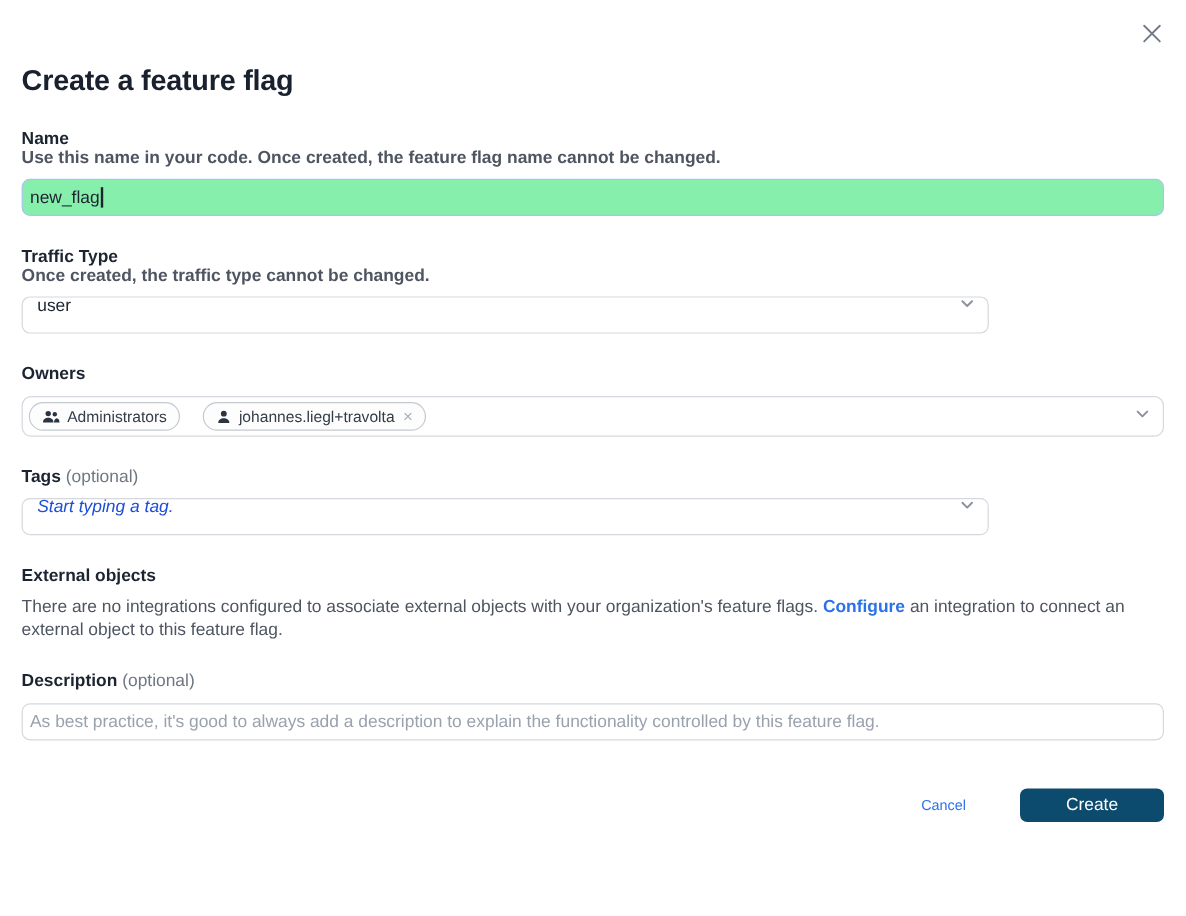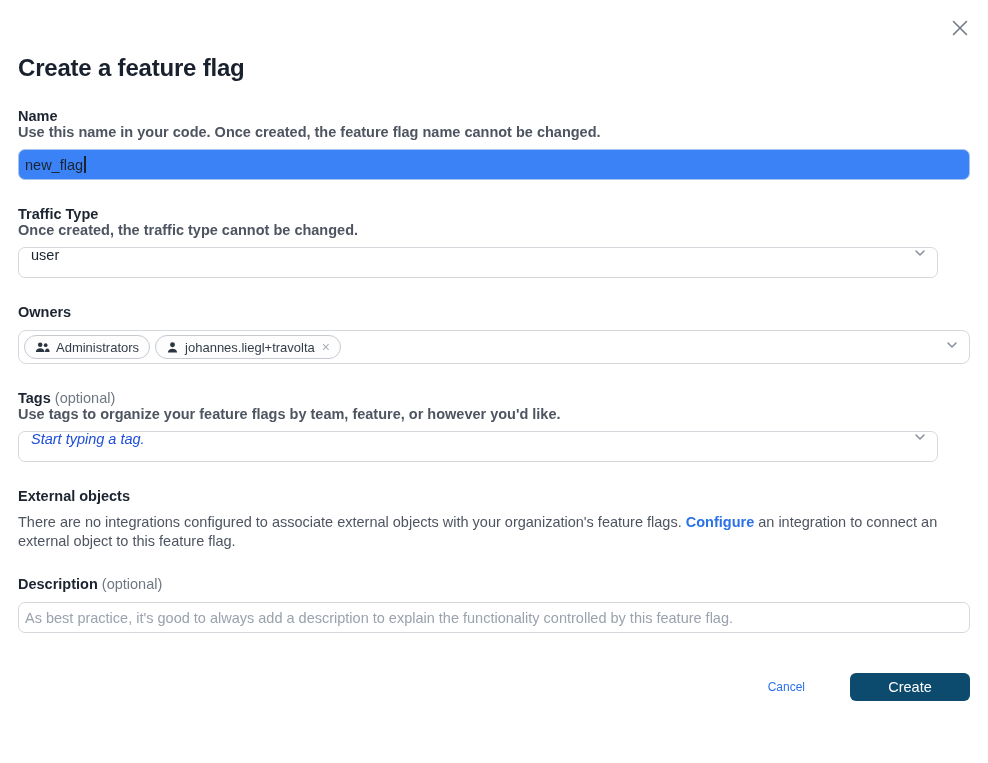--- a/index.html
+++ b/index.html
@@ -34,32 +34,32 @@
   }
   .optional { font-weight: 400; color: #6e7782; }
   .help {
     margin: 1px 0 0; font-size: 14.5px; line-height: 15px; color: #4e5561; font-weight: bold;
   }
   .control { margin-top: 9px; }
   .control.tight { margin-top: 10px; }
   .textbox {
     width: 952px; height: 31px;
     border: 1px solid #d5d8dd; border-radius: 7px;
-    background: #3b82f6;
+    background: #86efac;
     display: flex; align-items: center;
     padding: 0 12px 0 6px;
     font-size: 14.5px; color: #1b2430;
   }
   .textbox.focused { border-color: #a5c5ee; }
   .caret {
     display: inline-block; width: 1.5px; height: 17px;
     background: #1b2430; margin-left: 1px;
   }
   .selectbox {
-    width: 920px; height: 31px;
+    width: 806px; height: 31px;
     border: 1px solid #d5d8dd; border-radius: 7px;
     background: #ffffff;
     display: flex; align-items: center; justify-content: space-between;
     padding: 0 10px 16px 12px;
     font-size: 14.5px; color: #1b2430;
     cursor: pointer;
   }
   .placeholder { color: #1d4ed8; font-style: italic; }
   input.plain {
     width: 952px; height: 31px;
@@ -71,21 +71,21 @@
   }
   input.plain::placeholder { color: #9aa2ad; opacity: 1; }
   .owners-box {
     width: 952px; height: 34px;
     border: 1px solid #d5d8dd; border-radius: 8px;
     background: #ffffff;
     display: flex; align-items: center; justify-content: space-between;
     padding: 0 10px 0 5px;
     cursor: text;
   }
-  .chips { display: flex; align-items: center; gap: 5px; }
+  .chips { display: flex; align-items: center; gap: 19px; }
   .chip {
     display: inline-flex; align-items: center; gap: 6px;
     height: 24px; padding: 0 10px;
     border: 1px solid #c5cad0; border-radius: 12px;
     background: #fdfdfd;
     font-size: 13px; color: #333d49; white-space: nowrap;
   }
   .chip .remove-x {
     font-size: 14px; color: #aab1ba; margin-left: 1px;
     cursor: pointer; line-height: 1;
@@ -186,21 +186,20 @@
           <svg width="14" height="14" viewBox="0 0 14 14">
             <path d="M3 5l4 4 4-4" fill="none" stroke="#8a919c" stroke-width="1.6" stroke-linecap="round" stroke-linejoin="round"></path>
           </svg>
         </span>
       </div>
     </div>
   </div>
 
   <div class="section">
     <div class="field-label"><span>Tags</span> <span class="optional">(optional)</span></div>
-    <p class="help">Use tags to organize your feature flags by team, feature, or however you'd like.</p>
     <div class="control">
       <div class="selectbox">
         <span class="placeholder">Start typing a tag.</span>
         <span>
           <svg width="14" height="14" viewBox="0 0 14 14">
             <path d="M3 5l4 4 4-4" fill="none" stroke="#8a919c" stroke-width="1.6" stroke-linecap="round" stroke-linejoin="round"></path>
           </svg>
         </span>
       </div>
     </div>

